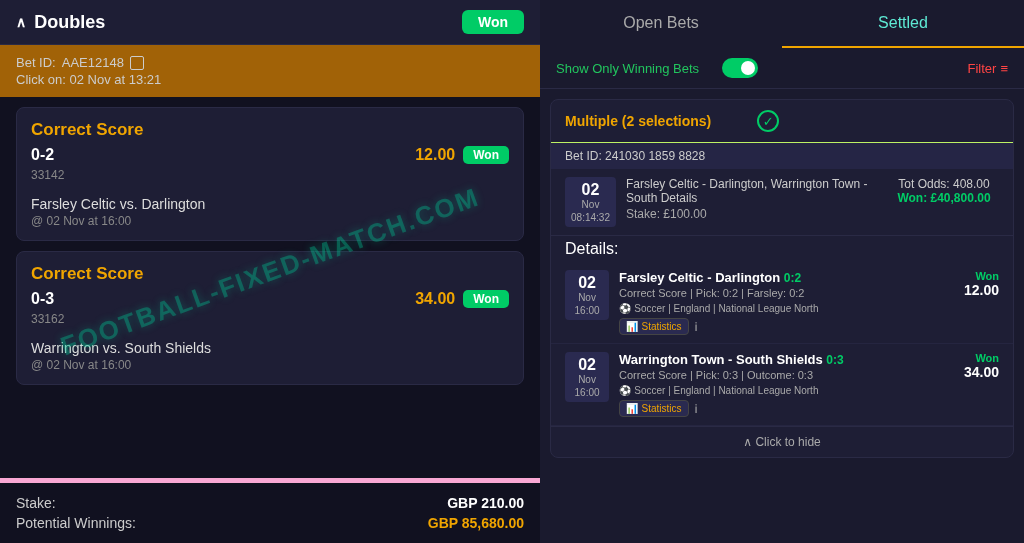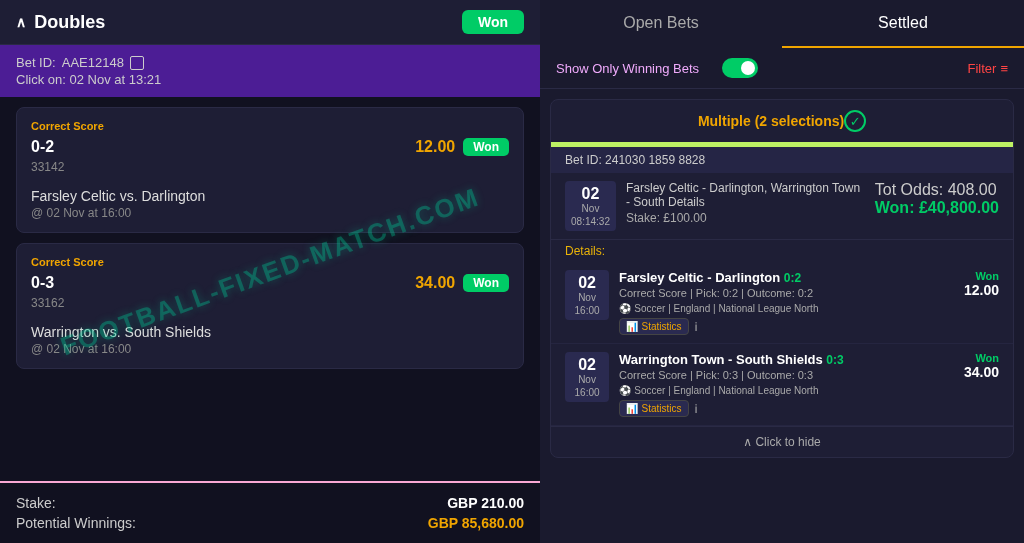--- a/index.html
+++ b/index.html
@@ -51,21 +51,21 @@
       font-weight: bold;
       font-size: 14px;
       padding: 4px 16px;
       border-radius: 6px;
     }
 
     .bet-info {
       padding: 10px 16px;
       font-size: 13px;
       color: #ccc;
-      background: #4c1d95;
+      background: #a16207;
       display: flex;
       flex-direction: column;
       gap: 2px;
     }
 
     .bet-id-line {
       display: flex;
       align-items: center;
       gap: 6px;
     }
@@ -89,21 +89,21 @@
 
     .bet-card {
       background: #1e1e35;
       border: 1px solid #2a2a45;
       border-radius: 8px;
       padding: 12px 14px;
     }
 
     .correct-score-label {
       color: #f0a500;
-      font-size: 11px;
+      font-size: 17px;
       font-weight: bold;
       margin-bottom: 6px;
     }
 
     .card-row {
       display: flex;
       justify-content: space-between;
       align-items: center;
     }
 
@@ -165,21 +165,21 @@
       text-transform: uppercase;
       pointer-events: none;
       white-space: nowrap;
       text-shadow: 0 0 8px rgba(0,200,150,0.3);
       z-index: 10;
     }
 
     .bottom-summary {
       padding: 12px 16px;
       background: #111120;
-      border-top: 2px solid #f9a8d4;
+      border-top: 5px solid #f9a8d4;
       display: flex;
       flex-direction: column;
       gap: 4px;
     }
 
     .summary-row {
       display: flex;
       justify-content: space-between;
       font-size: 14px;
       color: #ccc;
@@ -211,21 +211,21 @@
     .tab {
       flex: 1;
       text-align: center;
       padding: 14px 0;
       font-size: 16px;
       cursor: pointer;
       border-bottom: 2px solid transparent;
     }
 
     .tab.active {
-      color: #ffffff;
+      color: #5eead4;
       border-bottom: 2px solid #f0a500;
     }
 
     .tab.inactive {
       color: #aaa;
     }
 
     .filter-bar {
       padding: 10px 16px;
       display: flex;
@@ -233,21 +233,21 @@
       justify-content: space-between;
       background: #1a1a2e;
       border-bottom: 1px solid #2a2a45;
     }
 
     .filter-left {
       display: flex;
       align-items: center;
       gap: 23px;
       font-size: 13px;
-      color: #f0abfc;
+      color: #22c55e;
     }
 
     .toggle-switch {
       width: 36px;
       height: 20px;
       background: #00cc66;
       border-radius: 10px;
       position: relative;
       display: inline-block;
     }
@@ -276,23 +276,24 @@
       background: #1e1e35;
       margin: 10px;
       border-radius: 8px;
       border: 1px solid #2a2a45;
       overflow: hidden;
     }
 
     .bet-block-header {
       display: flex;
       align-items: center;
-      justify-content: center;
+      justify-content: flex-start;
       padding: 10px 14px;
-      border-bottom: 5px solid #bef264;
+      border-bottom: 1px solid #bef264;
+      gap: 46px;
     }
 
     .multiple-label {
       color: #f0a500;
       font-weight: bold;
       font-size: 14px;
     }
 
     .check-circle {
       width: 22px;
@@ -355,22 +356,22 @@
       color: #ccc;
       font-size: 12px;
     }
 
     .bet-summary-info .stake-row {
       color: #aaa;
       margin-top: 2px;
     }
 
     .tot-odds {
-      text-align: left;
-      font-size: 16px;
+      text-align: center;
+      font-size: 12px;
       color: #ccc;
       min-width: 110px;
     }
 
     .won-amount {
       color: #00cc66;
       font-weight: bold;
     }
 
     .detail-row {
@@ -575,34 +576,34 @@
           <span>Tot Odds:</span>
           <span>408.00</span>
         </div>
         <div class="won-amount">
           <span>Won:</span>
           <span>£40,800.00</span>
         </div>
       </div>
     </div>
 
-    <div style="padding: 4px 14px; font-size:12px; color:#eab308;">Details:</div>
+    <div style="padding: 4px 14px; font-size:16px; color:#ffffff;">Details:</div>
 
     <div class="detail-row">
       <div class="detail-date-box">
         <div class="date-day">02</div>
         <div class="date-month">Nov</div>
         <div class="date-time">16:00</div>
       </div>
       <div class="detail-info">
         <div class="detail-teams">
           <span>Farsley Celtic - Darlington</span>
           <span style="color:#00cc66; font-size:12px;"> <span>0:2</span></span>
         </div>
-        <div class="detail-sub">Correct Score | Pick: 0:2 | Outcome: 0:2</div>
+        <div class="detail-sub">Correct Score | Pick: 0:2 | Farsley: 0:2</div>
         <div class="detail-tags">
           <span class="tag-soccer">⚽ Soccer | England | National League North</span>
         </div>
         <div class="detail-tags">
           <button class="stats-btn">
             <span>📊</span>
             <span>Statistics</span>
           </button>
           <span class="info-icon">ℹ</span>
         </div>

